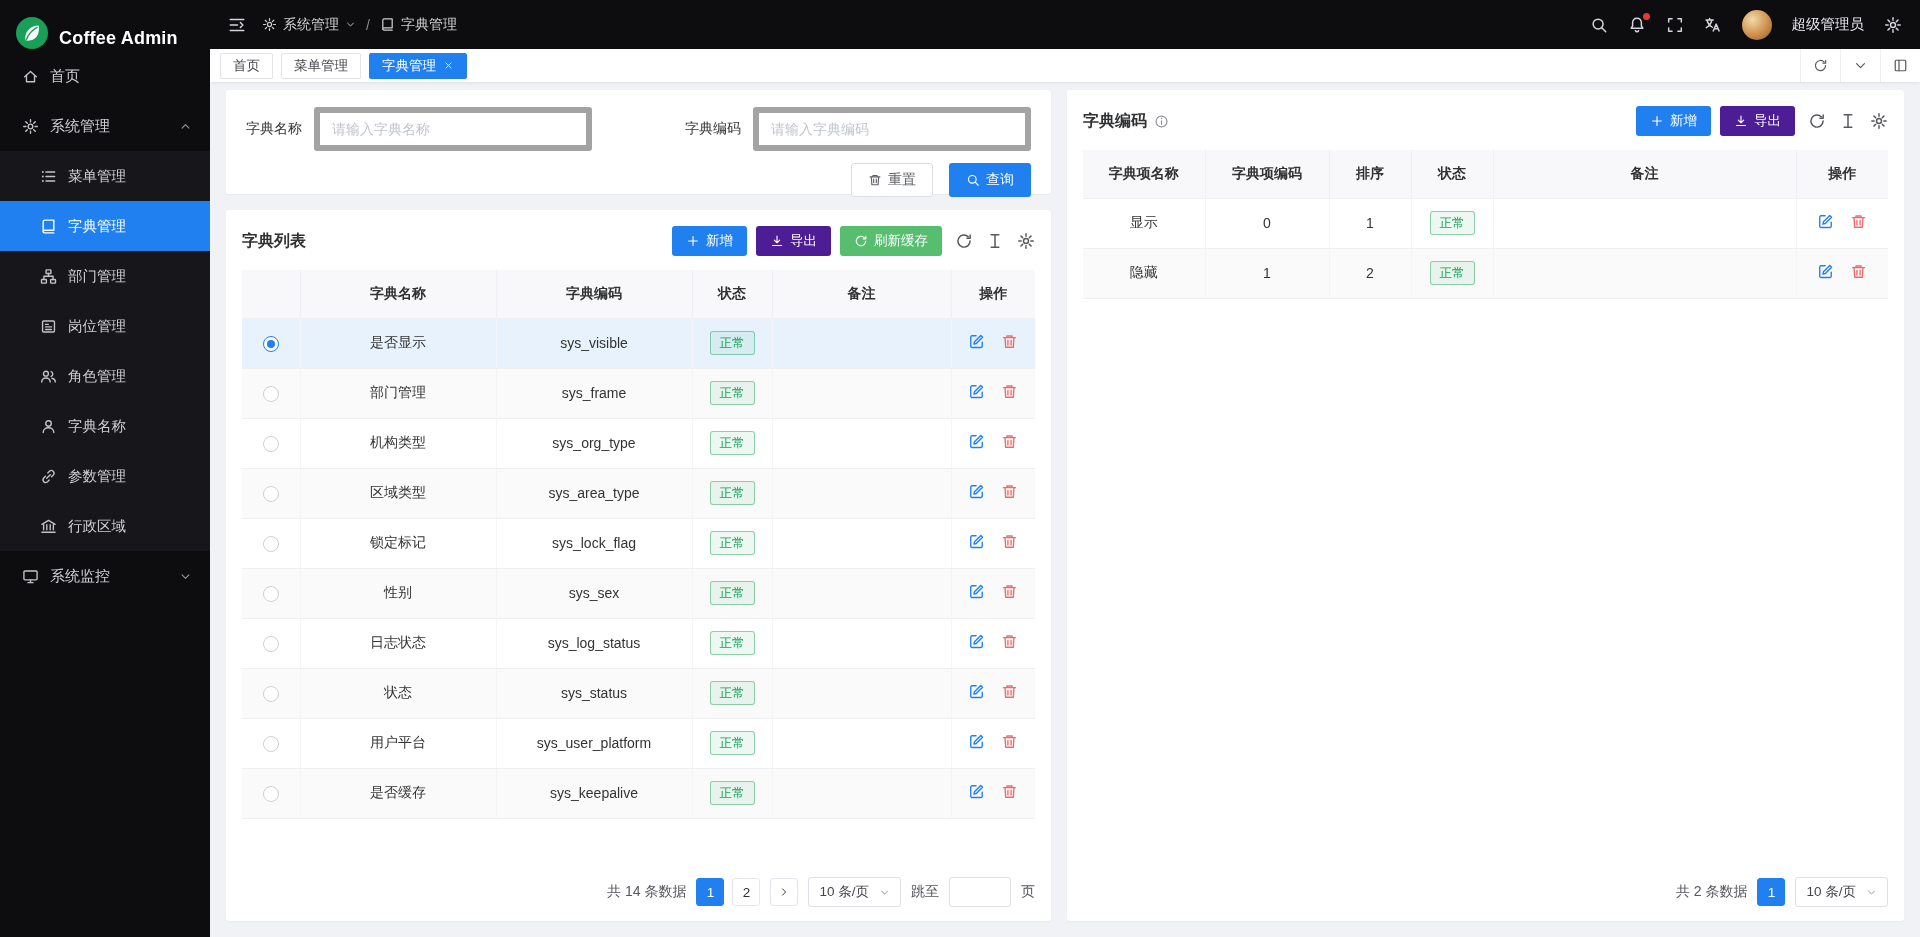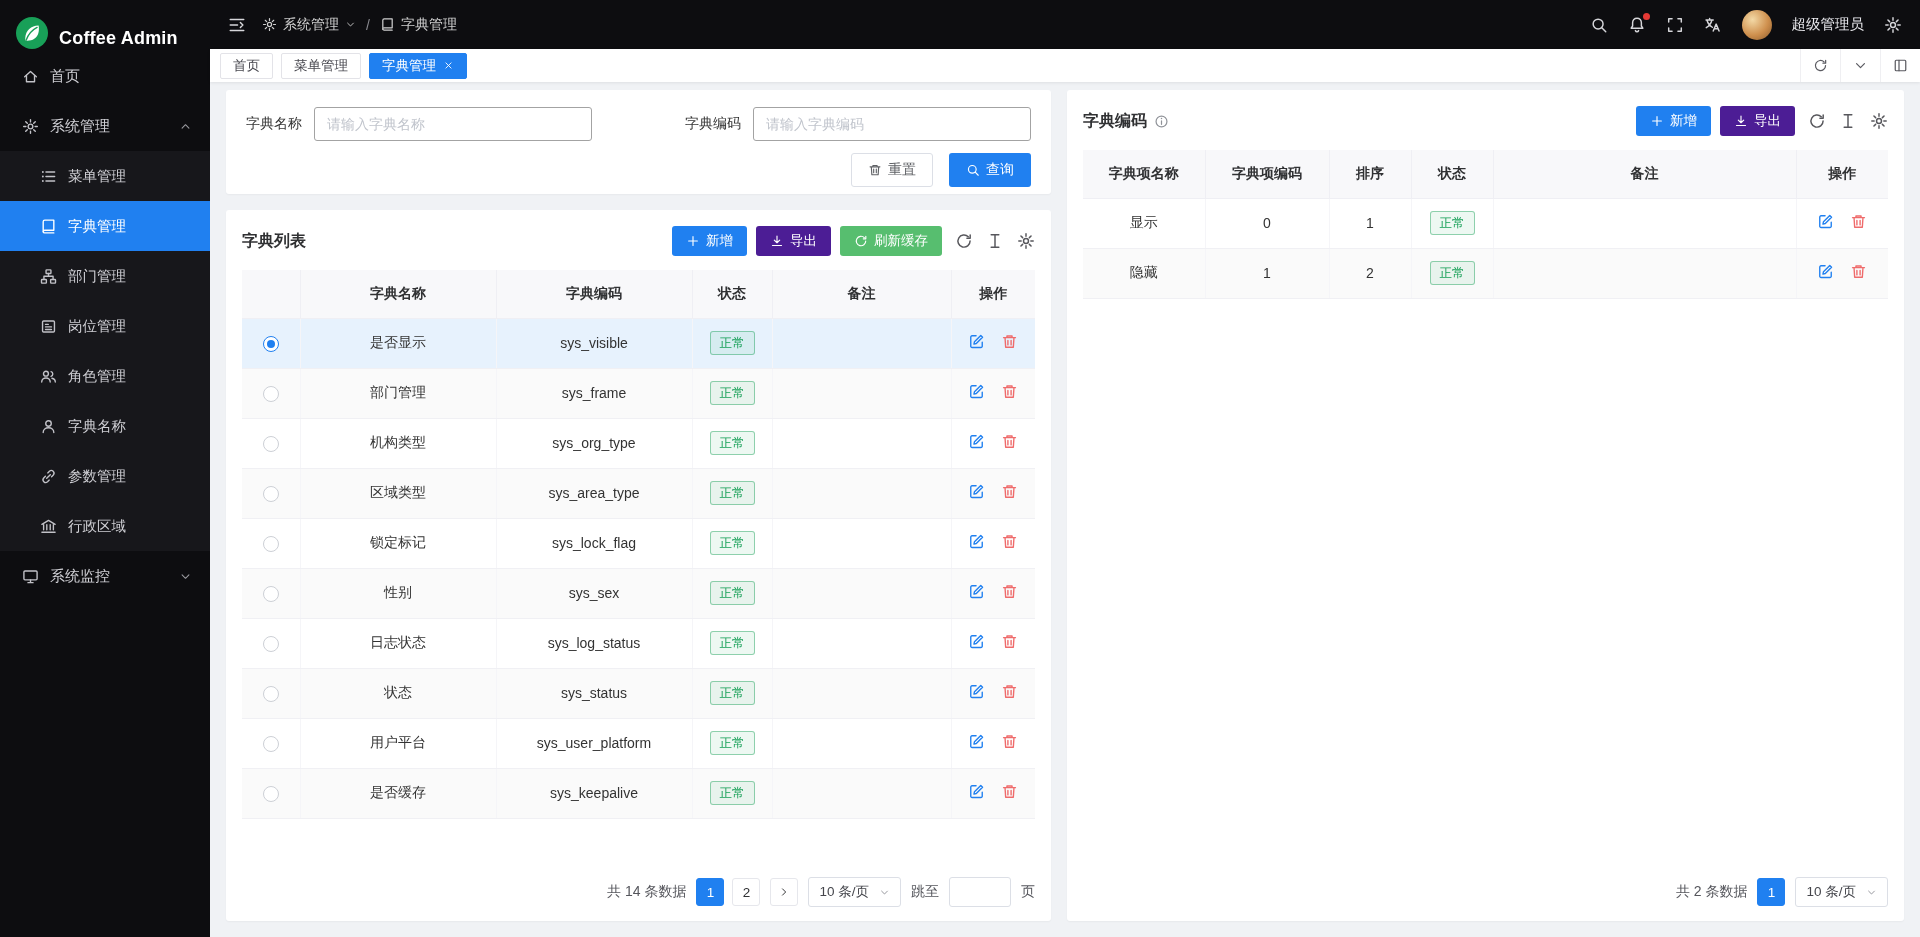--- a/index.html
+++ b/index.html
@@ -48,21 +48,21 @@
   
   .content { flex:1; display:flex; gap:16px; padding:8px 16px 16px; min-height:0; }
   .left-col { width:825px; flex-shrink:0; display:flex; flex-direction:column; gap:16px; min-height:0; }
   .right-col { flex:1; min-width:0; display:flex; }
   .card { background:#fff; border-radius:3px; box-shadow:0 1px 2px rgba(0,0,0,.04); }
 
   .search-card { height:104px; padding:17px 20px 0; flex-shrink:0; }
   .form-row { display:flex; justify-content:space-between; }
   .form-item { display:flex; align-items:center; gap:12px; }
   .form-item label { color:#333; white-space:nowrap; }
-  .form-item input { width:278px; height:34px; border:1px solid #a3a3a3; border-radius:3px; padding:16px 12px; font-size:14px; color:#333; outline:none; font-family:inherit; }
+  .form-item input { width:278px; height:34px; border:6px solid #a3a3a3; border-radius:3px; padding:16px 12px; font-size:14px; color:#333; outline:none; font-family:inherit; }
   .form-item input::placeholder { color:#c0c4cc; }
   .form-actions { display:flex; justify-content:flex-end; gap:16px; margin-top:12px; }
 
   .btn { height:34px; display:inline-flex; align-items:center; gap:6px; padding:0 16px; border-radius:3px; border:1px solid transparent; font-size:14px; cursor:pointer; font-family:inherit; white-space:nowrap; }
   .btn .icon { font-size:14px; }
   .btn-plain { background:#fff; border-color:#dcdfe6; color:#606266; }
   .btn-primary { background:#2080f0; color:#fff; }
   .btn-warning { background:#4c1d95; color:#fff; }
   .btn-success { background:#57be6f; color:#fff; }
   .btn-sm { height:30px; padding:0 13px; font-size:13.5px; }

